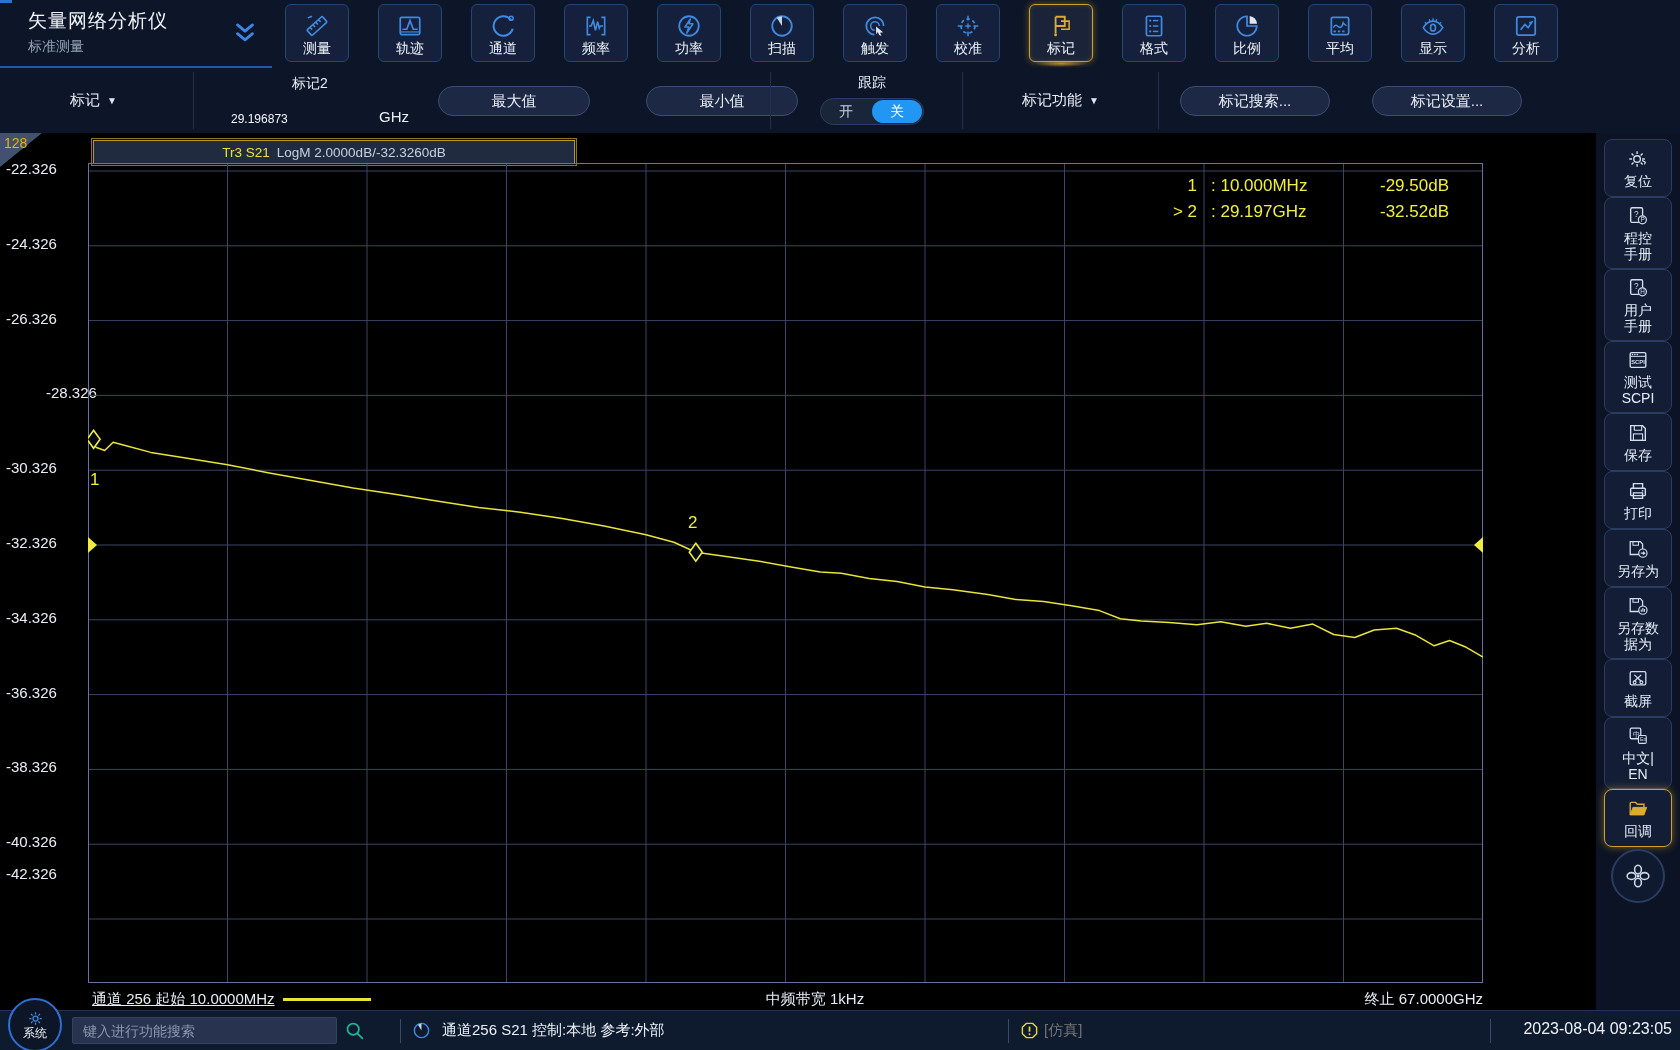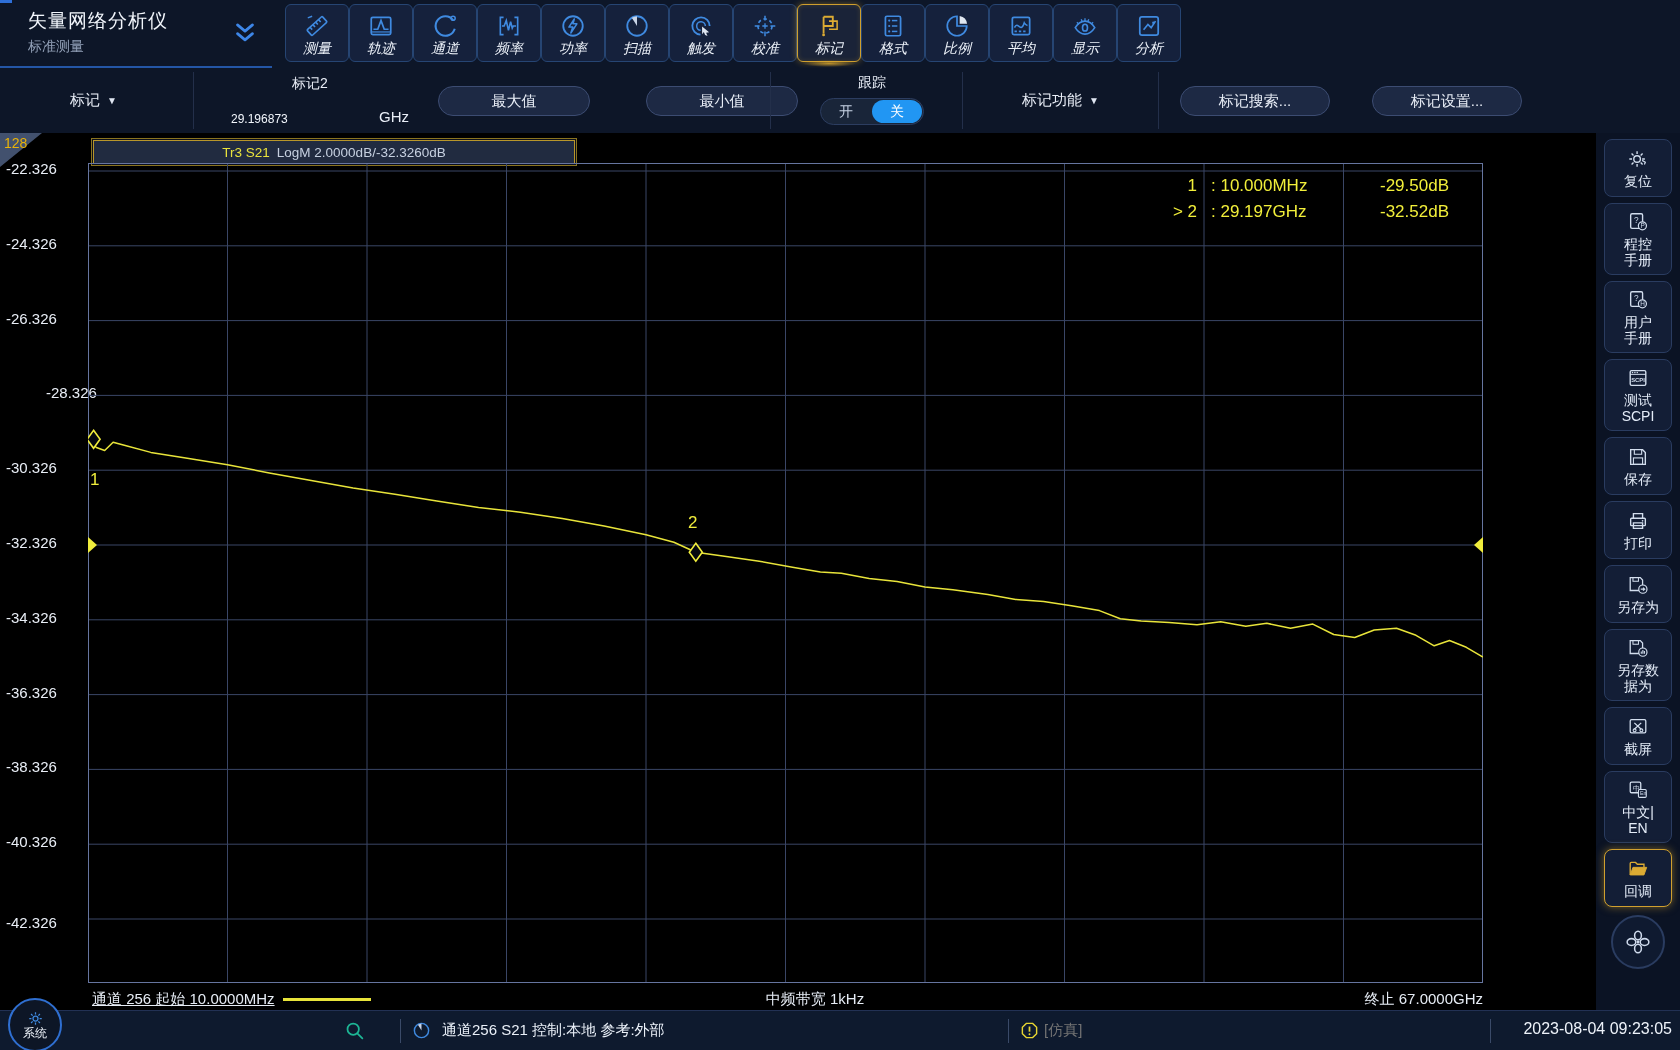--- a/index.html
+++ b/index.html
@@ -7,21 +7,21 @@
   .screen{position:relative;width:1680px;height:1050px;background:#0b1324;overflow:hidden;}
 
   
   .toolbar{position:absolute;left:0;top:0;width:1680px;height:68px;background:#0d1628;}
   .top-accent{position:absolute;left:0;top:0;width:12px;height:3px;background:#2e6fd8;}
   .title-block{position:absolute;left:0;top:0;width:272px;height:68px;border-bottom:2px solid #2456a6;}
   .app-title{position:absolute;left:28px;top:8px;font-size:19px;color:#f2f6fc;letter-spacing:1px;}
   .app-subtitle{position:absolute;left:28px;top:38px;font-size:14px;color:#93a1b8;}
   .title-chevron{position:absolute;left:230px;top:18px;width:30px;height:30px;color:#3d86e8;cursor:pointer;}
   .title-chevron svg{width:30px;height:30px;}
-  .toolbar-buttons{position:absolute;left:285px;top:4px;display:flex;font-style:italic;}
+  .toolbar-buttons{position:absolute;left:285px;top:4px;display:flex;gap:29px;}
   .tbtn{position:relative;width:64px;height:58px;background:#15213c;border:1px solid #264573;border-radius:6px;
         display:flex;flex-direction:column;align-items:center;justify-content:center;gap:2px;padding-top:2px;cursor:pointer;}
   .tbtn .icn{color:#3f8ae0;height:27px;display:flex;align-items:center;}
   .tbtn .icn svg{width:26px;height:26px;}
   .tlabel{font-size:14px;color:#eef3fa;line-height:15px;}
   .tbtn.active{border-color:#cf9f2e;background:#1a2338;box-shadow:0 0 7px rgba(224,170,42,.45), inset 0 0 5px rgba(224,170,42,.18);}
   .tbtn.active .icn{color:#dcab33;}
   .tbtn.active::after{content:'';position:absolute;left:4px;right:4px;bottom:-6px;height:7px;
         background:radial-gradient(ellipse at center,rgba(230,175,45,.75),rgba(230,175,45,0) 70%);}
 
@@ -63,21 +63,21 @@
   .m-freq{width:152px;text-align:left;padding-left:14px;}
   .m-val{width:100px;text-align:right;}
   .plot-footer{position:absolute;left:0;top:857px;width:1596px;height:22px;font-size:15px;color:#e6ecf5;}
   .pf-left{position:absolute;left:92px;top:0;display:flex;align-items:center;text-decoration:underline;}
   .trace-dash{display:inline-block;width:88px;height:3px;background:#e8e43a;margin-left:8px;}
   .pf-center{position:absolute;left:700px;width:230px;text-align:center;top:0;}
   .pf-right{position:absolute;left:1280px;width:203px;text-align:right;top:0;}
 
   
   .sidebar{position:absolute;right:0;top:133px;width:84px;height:877px;background:#0b1324;
-        display:flex;flex-direction:column;align-items:center;gap:6px;padding-top:6px;}
+        display:flex;flex-direction:column;align-items:center;padding-top:6px;}
   .sbtn{width:68px;min-height:58px;background:#131e36;border:1px solid #2a3c60;border-radius:8px;color:#e4ecf8;
         font-size:14px;line-height:16px;display:flex;flex-direction:column;align-items:center;justify-content:center;
         gap:2px;padding:6px 0;text-align:center;cursor:pointer;}
   .sbtn .icn{color:#d3deee;height:24px;display:flex;align-items:center;}
   .sbtn .icn svg{width:22px;height:22px;}
   .sbtn.active{border-color:#d0a02f;box-shadow:0 0 8px rgba(222,170,45,.5);}
   .sbtn.active .icn{color:#dcab33;}
   .fan-btn{width:54px;height:54px;border-radius:50%;background:#0f1a30;border:2px solid #2a3c60;color:#cfdaec;
         display:flex;align-items:center;justify-content:center;cursor:pointer;margin-top:2px;}
   .fan-btn svg{width:28px;height:28px;}
@@ -307,21 +307,21 @@
         <div class="ylab" style="top: 27px;">-22.326</div>
         <div class="ylab" style="top: 101.8px;">-24.326</div>
         <div class="ylab" style="top: 176.6px;">-26.326</div>
         <div class="ylab" style="top: 251.4px; margin-left: 40px;">-28.326</div>
         <div class="ylab" style="top: 326.2px;">-30.326</div>
         <div class="ylab" style="top: 401px;">-32.326</div>
         <div class="ylab" style="top: 475.8px;">-34.326</div>
         <div class="ylab" style="top: 550.6px;">-36.326</div>
         <div class="ylab" style="top: 625.4px;">-38.326</div>
         <div class="ylab" style="top: 700.2px;">-40.326</div>
-        <div class="ylab" style="top: 781px;">-42.326</div>
+        <div class="ylab" style="top: 732px;">-42.326</div>
       </div>
     <svg class="plot-svg" id="plot-svg" width="1395" height="820" viewBox="0 0 1395 820">
         <line x1="0.0" y1="0" x2="0.0" y2="820" stroke="#3a4666" stroke-width="1"></line>
         <line x1="139.5" y1="0" x2="139.5" y2="820" stroke="#3a4666" stroke-width="1"></line>
         <line x1="279.0" y1="0" x2="279.0" y2="820" stroke="#3a4666" stroke-width="1"></line>
         <line x1="418.5" y1="0" x2="418.5" y2="820" stroke="#3a4666" stroke-width="1"></line>
         <line x1="558.0" y1="0" x2="558.0" y2="820" stroke="#3a4666" stroke-width="1"></line>
         <line x1="697.5" y1="0" x2="697.5" y2="820" stroke="#3a4666" stroke-width="1"></line>
         <line x1="837.0" y1="0" x2="837.0" y2="820" stroke="#3a4666" stroke-width="1"></line>
         <line x1="976.5" y1="0" x2="976.5" y2="820" stroke="#3a4666" stroke-width="1"></line>
@@ -503,20 +503,21 @@
   <div class="statusbar">
     <div class="sys-btn">
       <span class="icn">
         <svg viewBox="0 0 24 24">
             <circle cx="12" cy="12" r="4" fill="none" stroke="currentColor" stroke-width="2"></circle>
             <path d="M12 2v3.5M12 18.5V22M2 12h3.5M18.5 12H22M4.9 4.9l2.5 2.5M16.6 16.6l2.5 2.5M4.9 19.1l2.5-2.5M16.6 7.4l2.5-2.5" stroke="currentColor" stroke-width="2"></path>
           </svg>
       </span>
       <span class="sys-label">系统</span>
     </div>
+    <input class="search-input" type="text" placeholder="键入进行功能搜索" style="">
     <div class="mag">
       <svg viewBox="0 0 24 24">
           <circle cx="10.5" cy="10.5" r="6.5" fill="none" stroke="currentColor" stroke-width="2"></circle>
           <path d="M15.5 15.5L21 21" stroke="currentColor" stroke-width="2" stroke-linecap="round"></path>
         </svg>
     </div>
     <div class="sb-div" style="left:400px"></div>
     <div class="sweep-state">
       <svg viewBox="0 0 24 24">
           <circle cx="12" cy="12" r="9" fill="none" stroke="currentColor" stroke-width="1.8"></circle>

